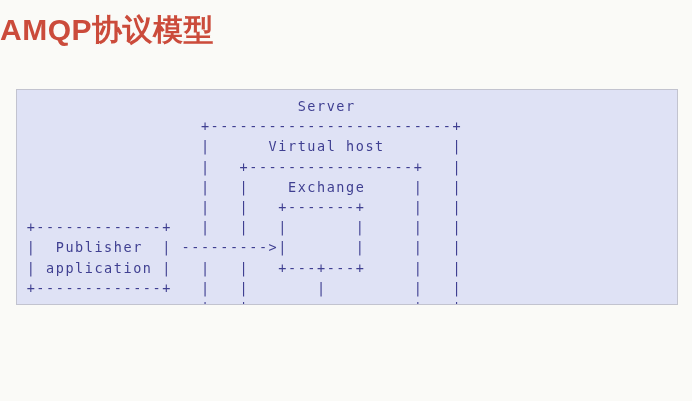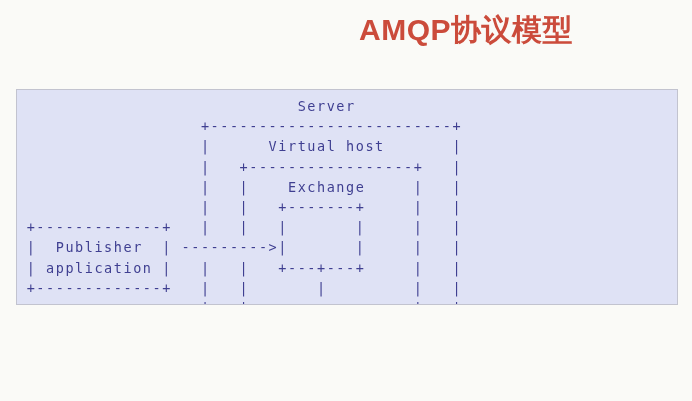--- a/index.html
+++ b/index.html
@@ -14,28 +14,27 @@
     font-family: "Liberation Sans", sans-serif;
     overflow: hidden;
     position: relative;
   }
 
   .page-title {
     position: absolute;
     left: 0;
     top: 10px;
     width: 552px;
-    text-align: right;
+    text-align: left;
     font-family: "Liberation Sans", sans-serif;
     font-weight: bold;
     font-size: 30px;
     letter-spacing: 0.5px;
     color: #cb4b3b;
     white-space: nowrap;
-    margin-left: 21px;
   }
 
   .diagram-panel {
     position: absolute;
     left: 16px;
     top: 89px;
     width: 662px;
     height: 216px;
     background: #dfe2f5;
     border: 1px solid #c2c3cf;

